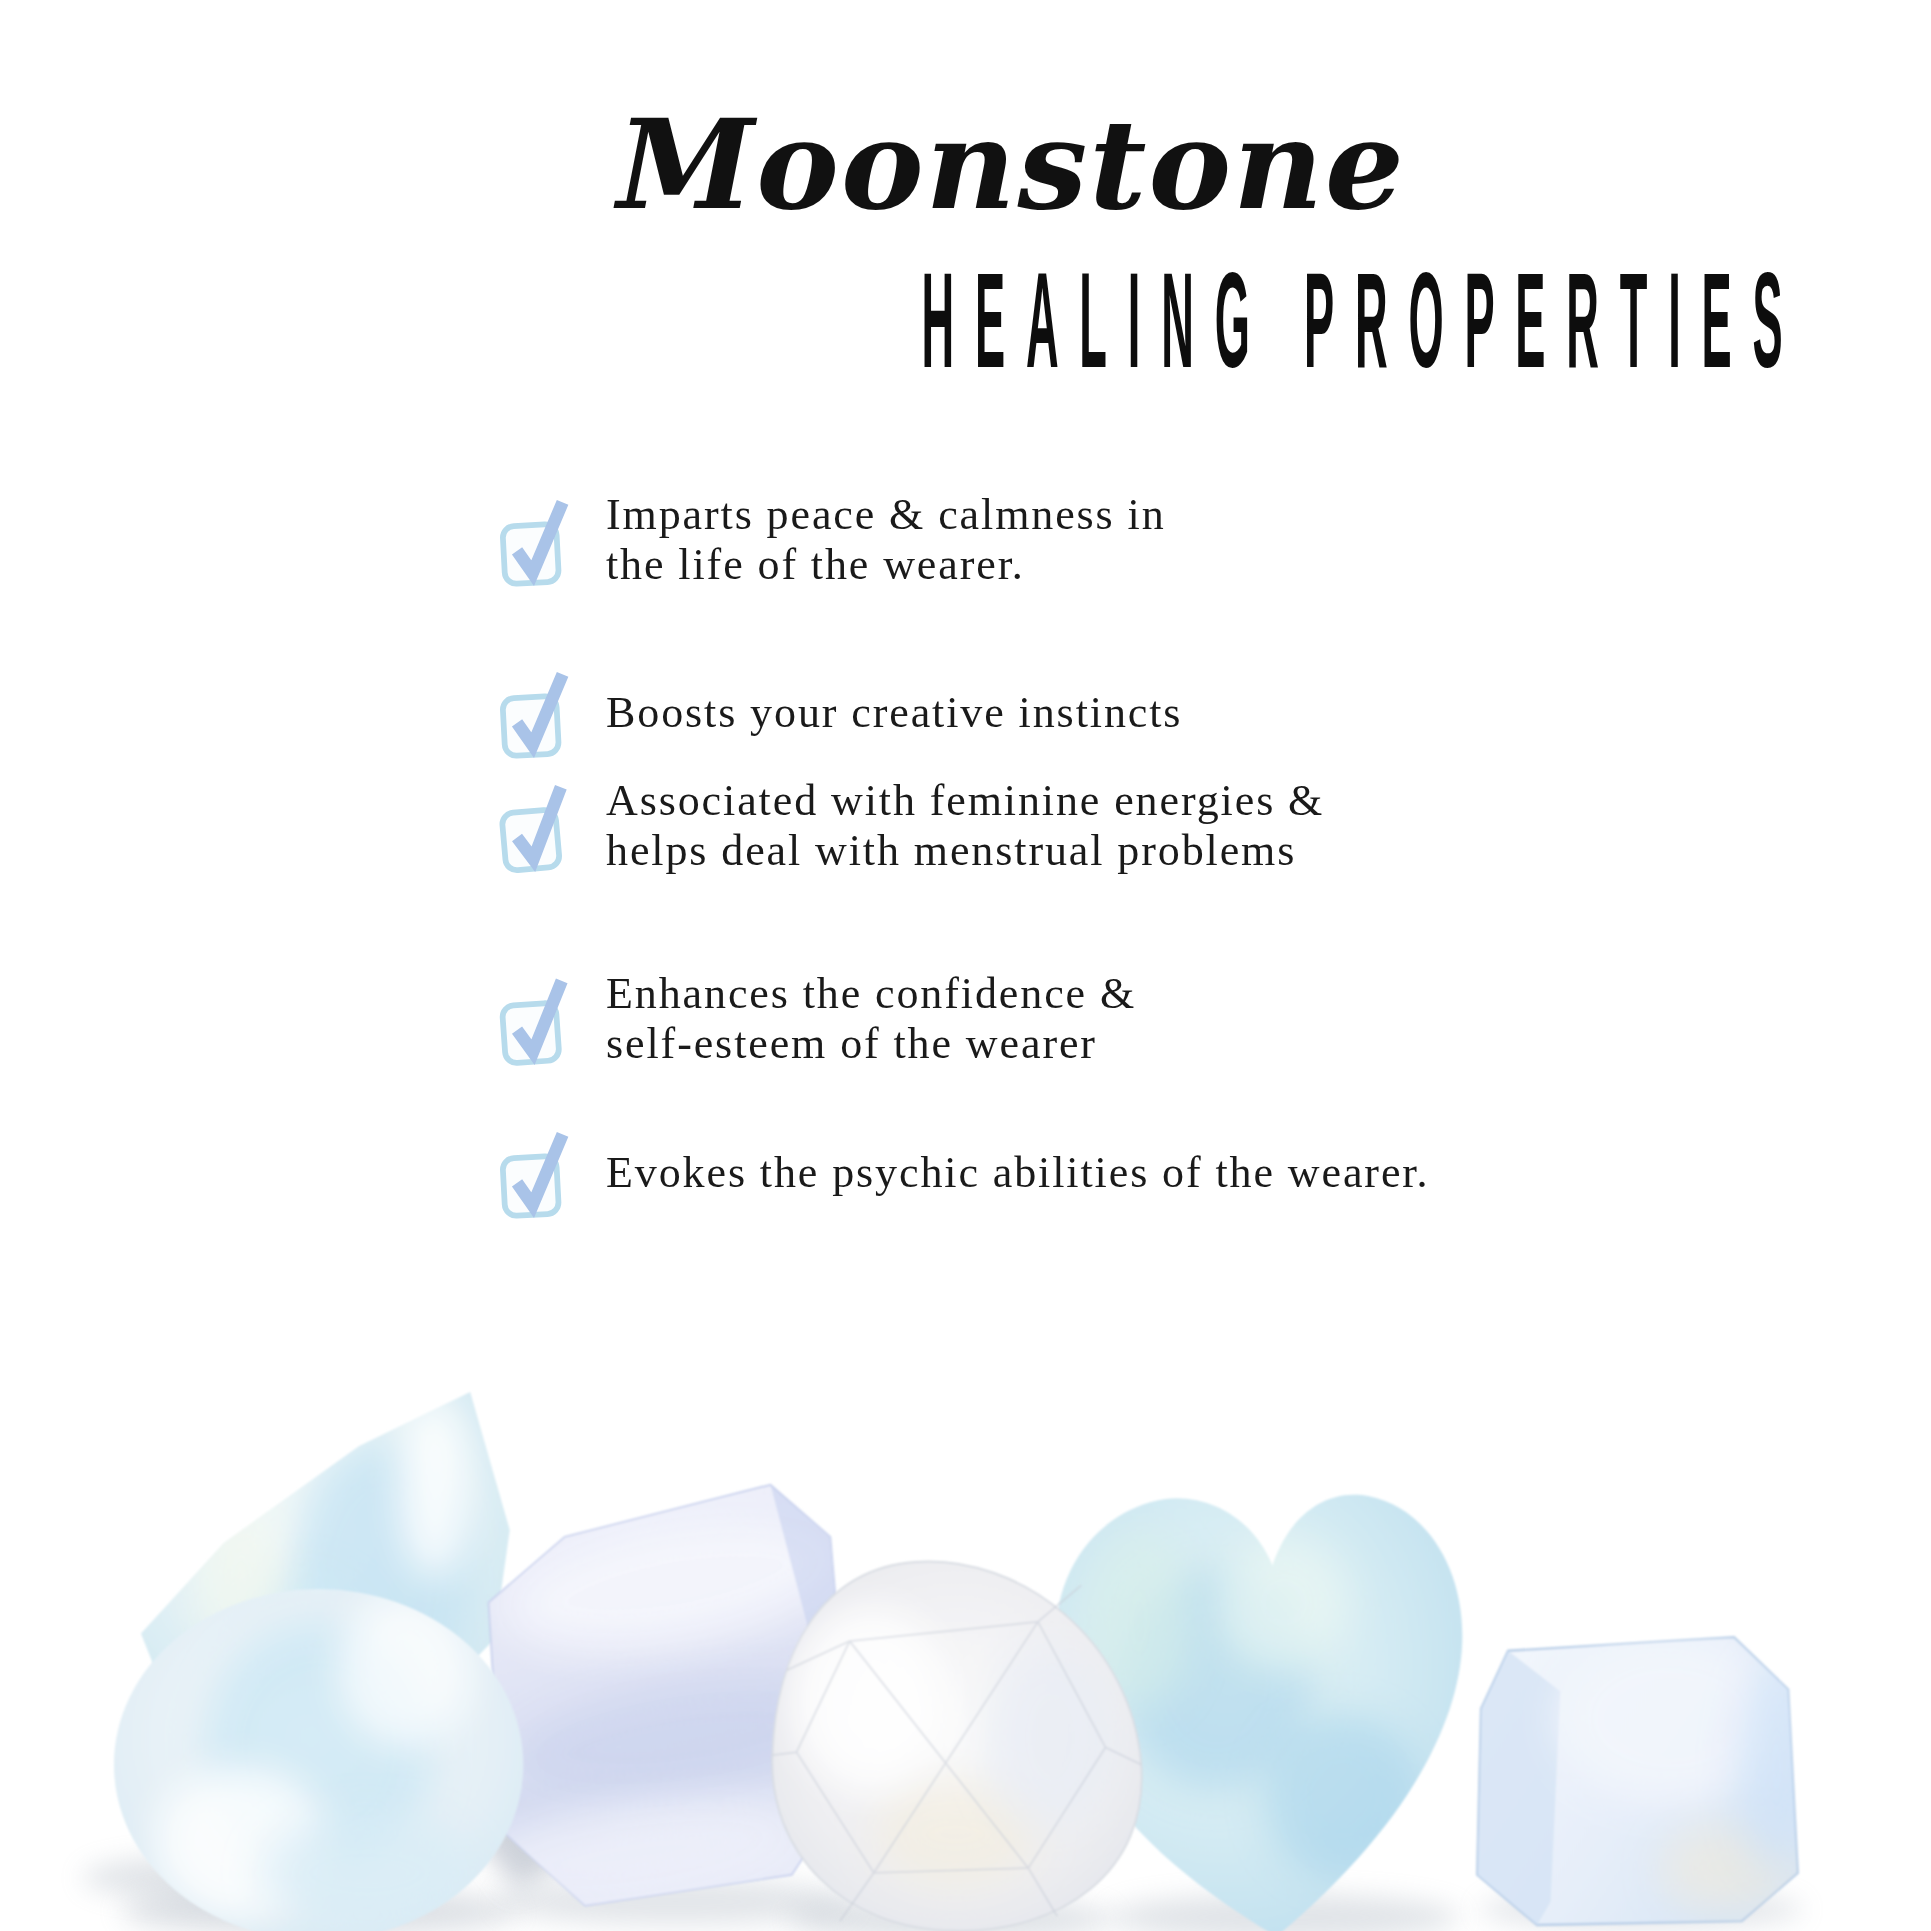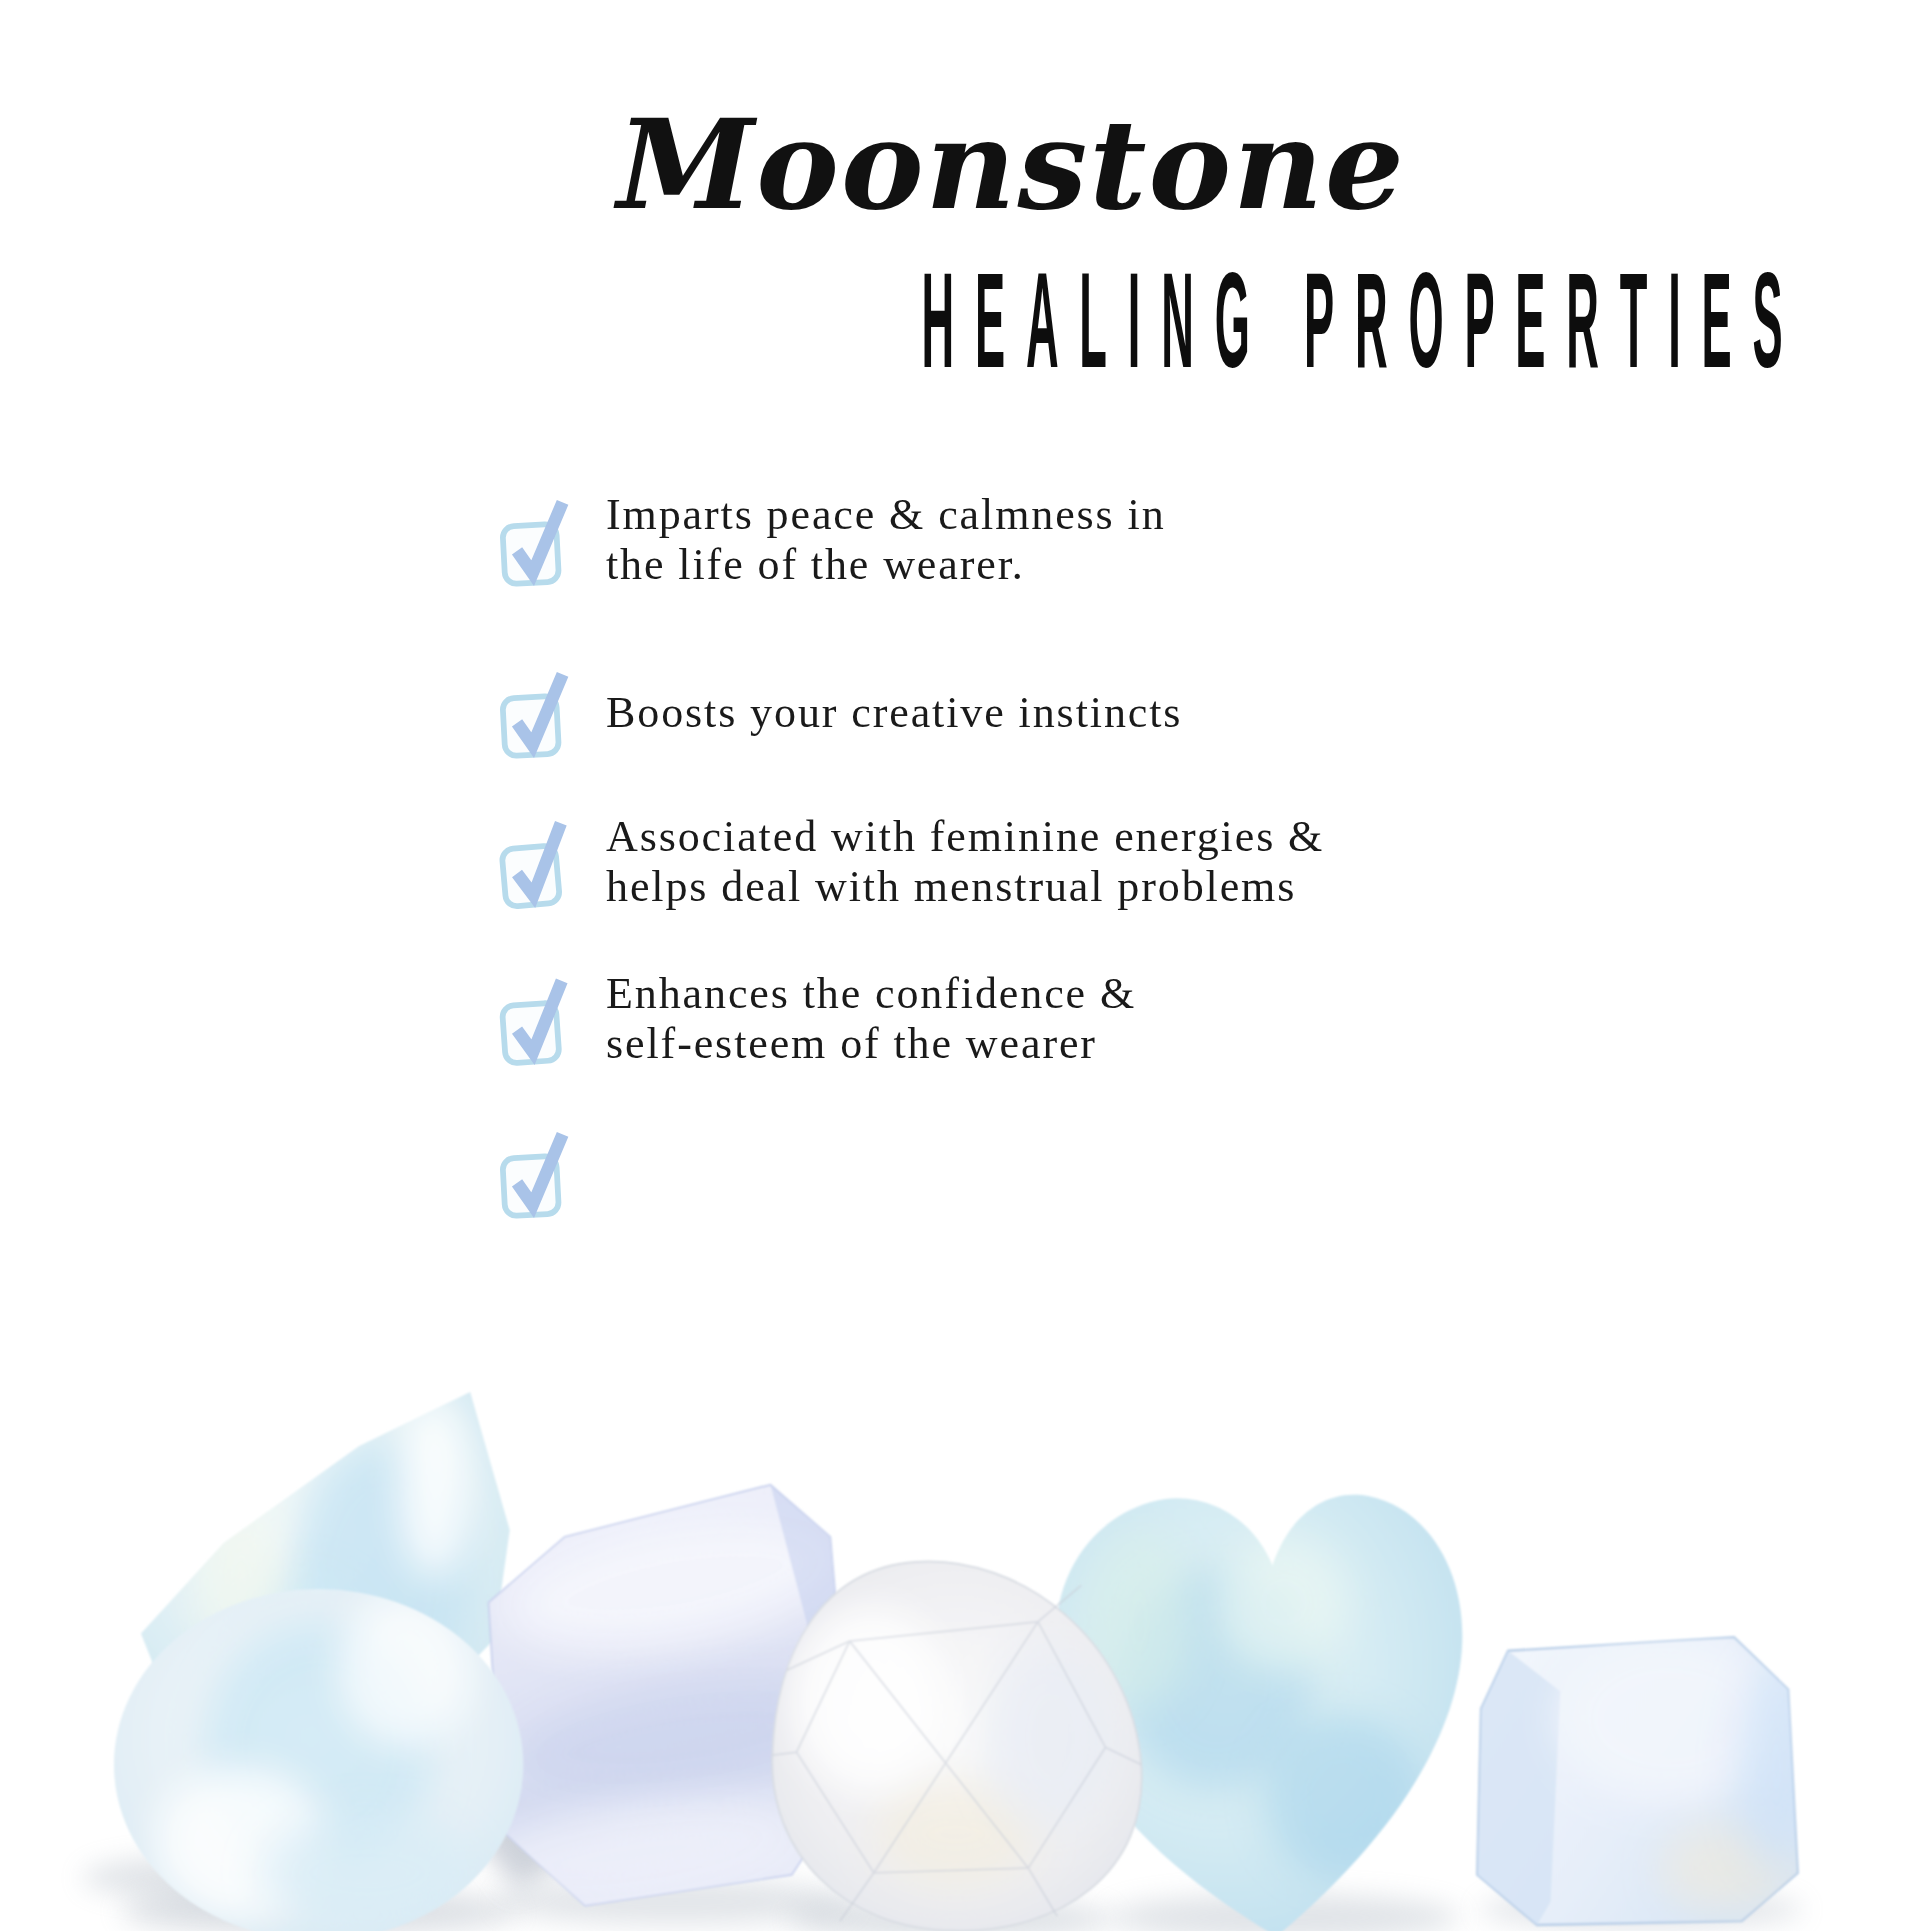--- a/index.html
+++ b/index.html
@@ -39,21 +39,21 @@
     display:flex;align-items:center;gap:37px;
   }
   .item .cb{width:73px;height:97px;flex:0 0 auto;}
   .item .txt{
     margin:0;
     font-size:44px;line-height:50px;letter-spacing:1.9px;
     white-space:pre-line;color:#1a1a1a;
   }
   .item1{top:490px;}
   .item2{top:664px;align-items:center;}
-  .item3{top:812px;}
+  .item3{top:776px;}
   .item4{top:969px;}
   .item5{top:1124px;}
   .gems{position:absolute;left:0;bottom:0;width:1931px;height:599px;}
 </style>
 </head>
 <body>
 
 <div class="header">
   <h1 class="title">Moonstone</h1>
   <div class="subtitle-wrap">
@@ -106,20 +106,21 @@
 self-esteem of the wearer</p>
   </div>
 
   <div class="item item5">
     <svg class="cb" viewBox="0 0 76 100">
       <g transform="rotate(-3 38 62)">
         <rect x="8" y="34" width="56" height="60" rx="12" fill="#fbfdfe" stroke="#b7dbec" stroke-width="6"></rect>
         <path d="M22 60 L37 84 L72 12" fill="none" stroke="#a9c3e8" stroke-width="13"></path>
       </g>
     </svg>
+    <p class="txt">Evokes the psychic abilities of the wearer.</p>
   </div>
 
 </div>
 
 <svg class="gems" viewBox="0 0 2000 620">
   <defs>
     <filter id="bShadow" x="-60%" y="-60%" width="220%" height="220%">
         <feGaussianBlur stdDeviation="14"></feGaussianBlur>
       </filter>
     <filter id="bBlob" x="-80%" y="-80%" width="260%" height="260%">

